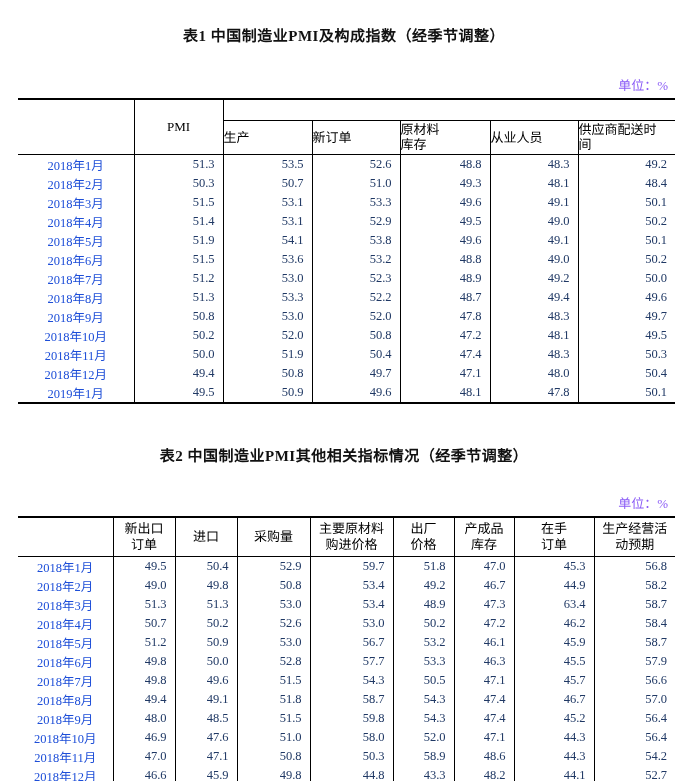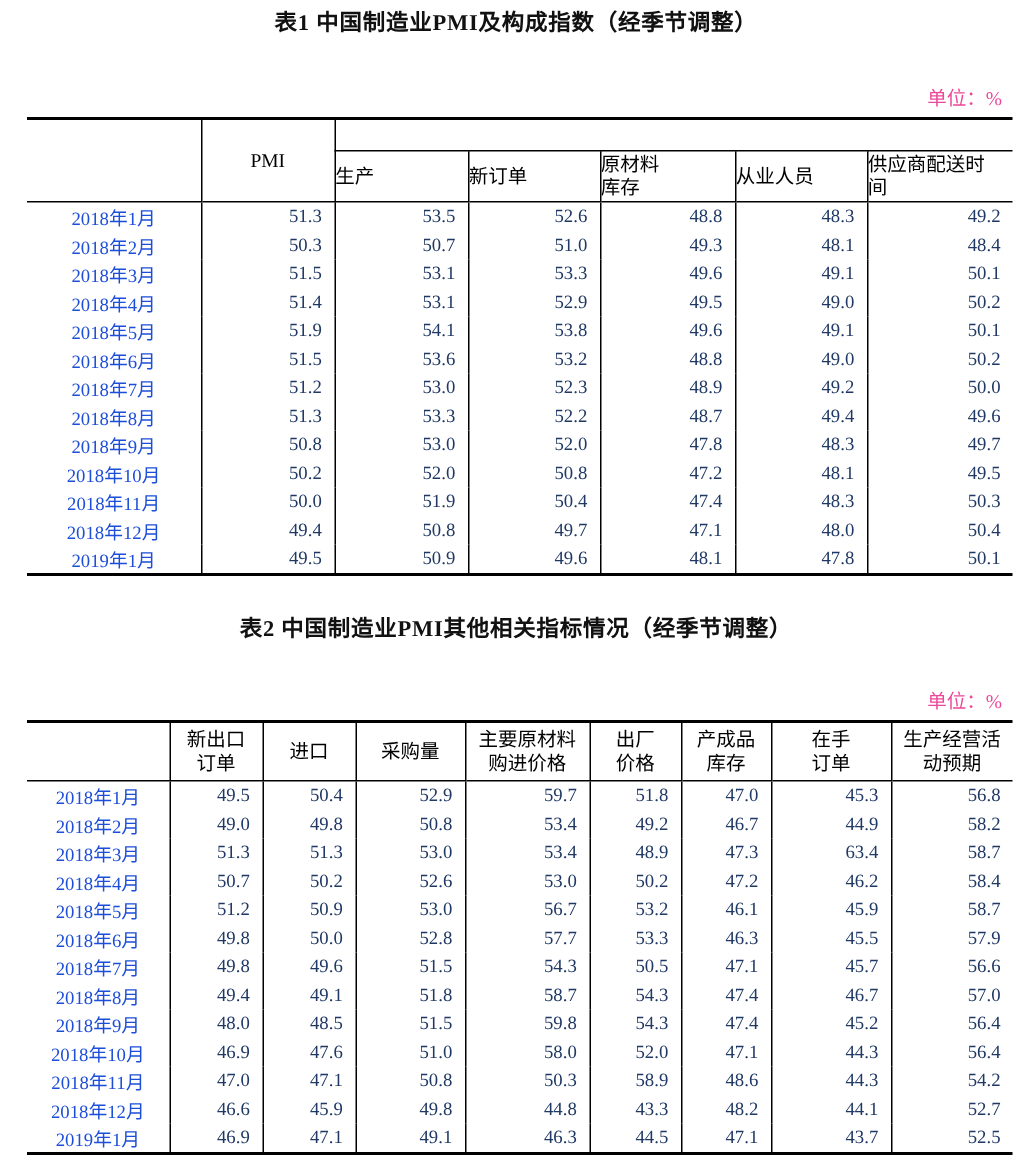--- a/index.html
+++ b/index.html
@@ -7,40 +7,40 @@
   body {
     width: 689px;
     height: 781px;
     font-family: "Liberation Serif", "DejaVu Serif", serif;
     color: #000;
     overflow: hidden;
   }
   .page {
     width: 684px;
     height: 781px;
-    padding: 8px 14px 0 18px;
+    padding: 28px 14px 0 18px;
   }
   .tbl-title {
     text-align: center;
     font-weight: bold;
     font-size: 15px;
     line-height: 17px;
     color: #111;
     letter-spacing: 0.5px;
   }
   .unit {
     text-align: right;
     font-size: 13px;
     line-height: 15px;
-    color: #ec4899;
+    color: #8b5cf6;
     padding-right: 2px;
   }
   .unit-1 { margin-top: 33px; margin-bottom: 5px; }
   .unit-2 { margin-top: 31px; margin-bottom: 5px; }
-  .title-2 { margin-top: 28px; }
+  .title-2 { margin-top: 44px; }
 
   table {
     border-collapse: collapse;
     table-layout: fixed;
     width: 657px;
     border-top: 2.5px solid #000;
     border-bottom: 2.5px solid #000;
   }
   th, td {
     font-weight: normal;

